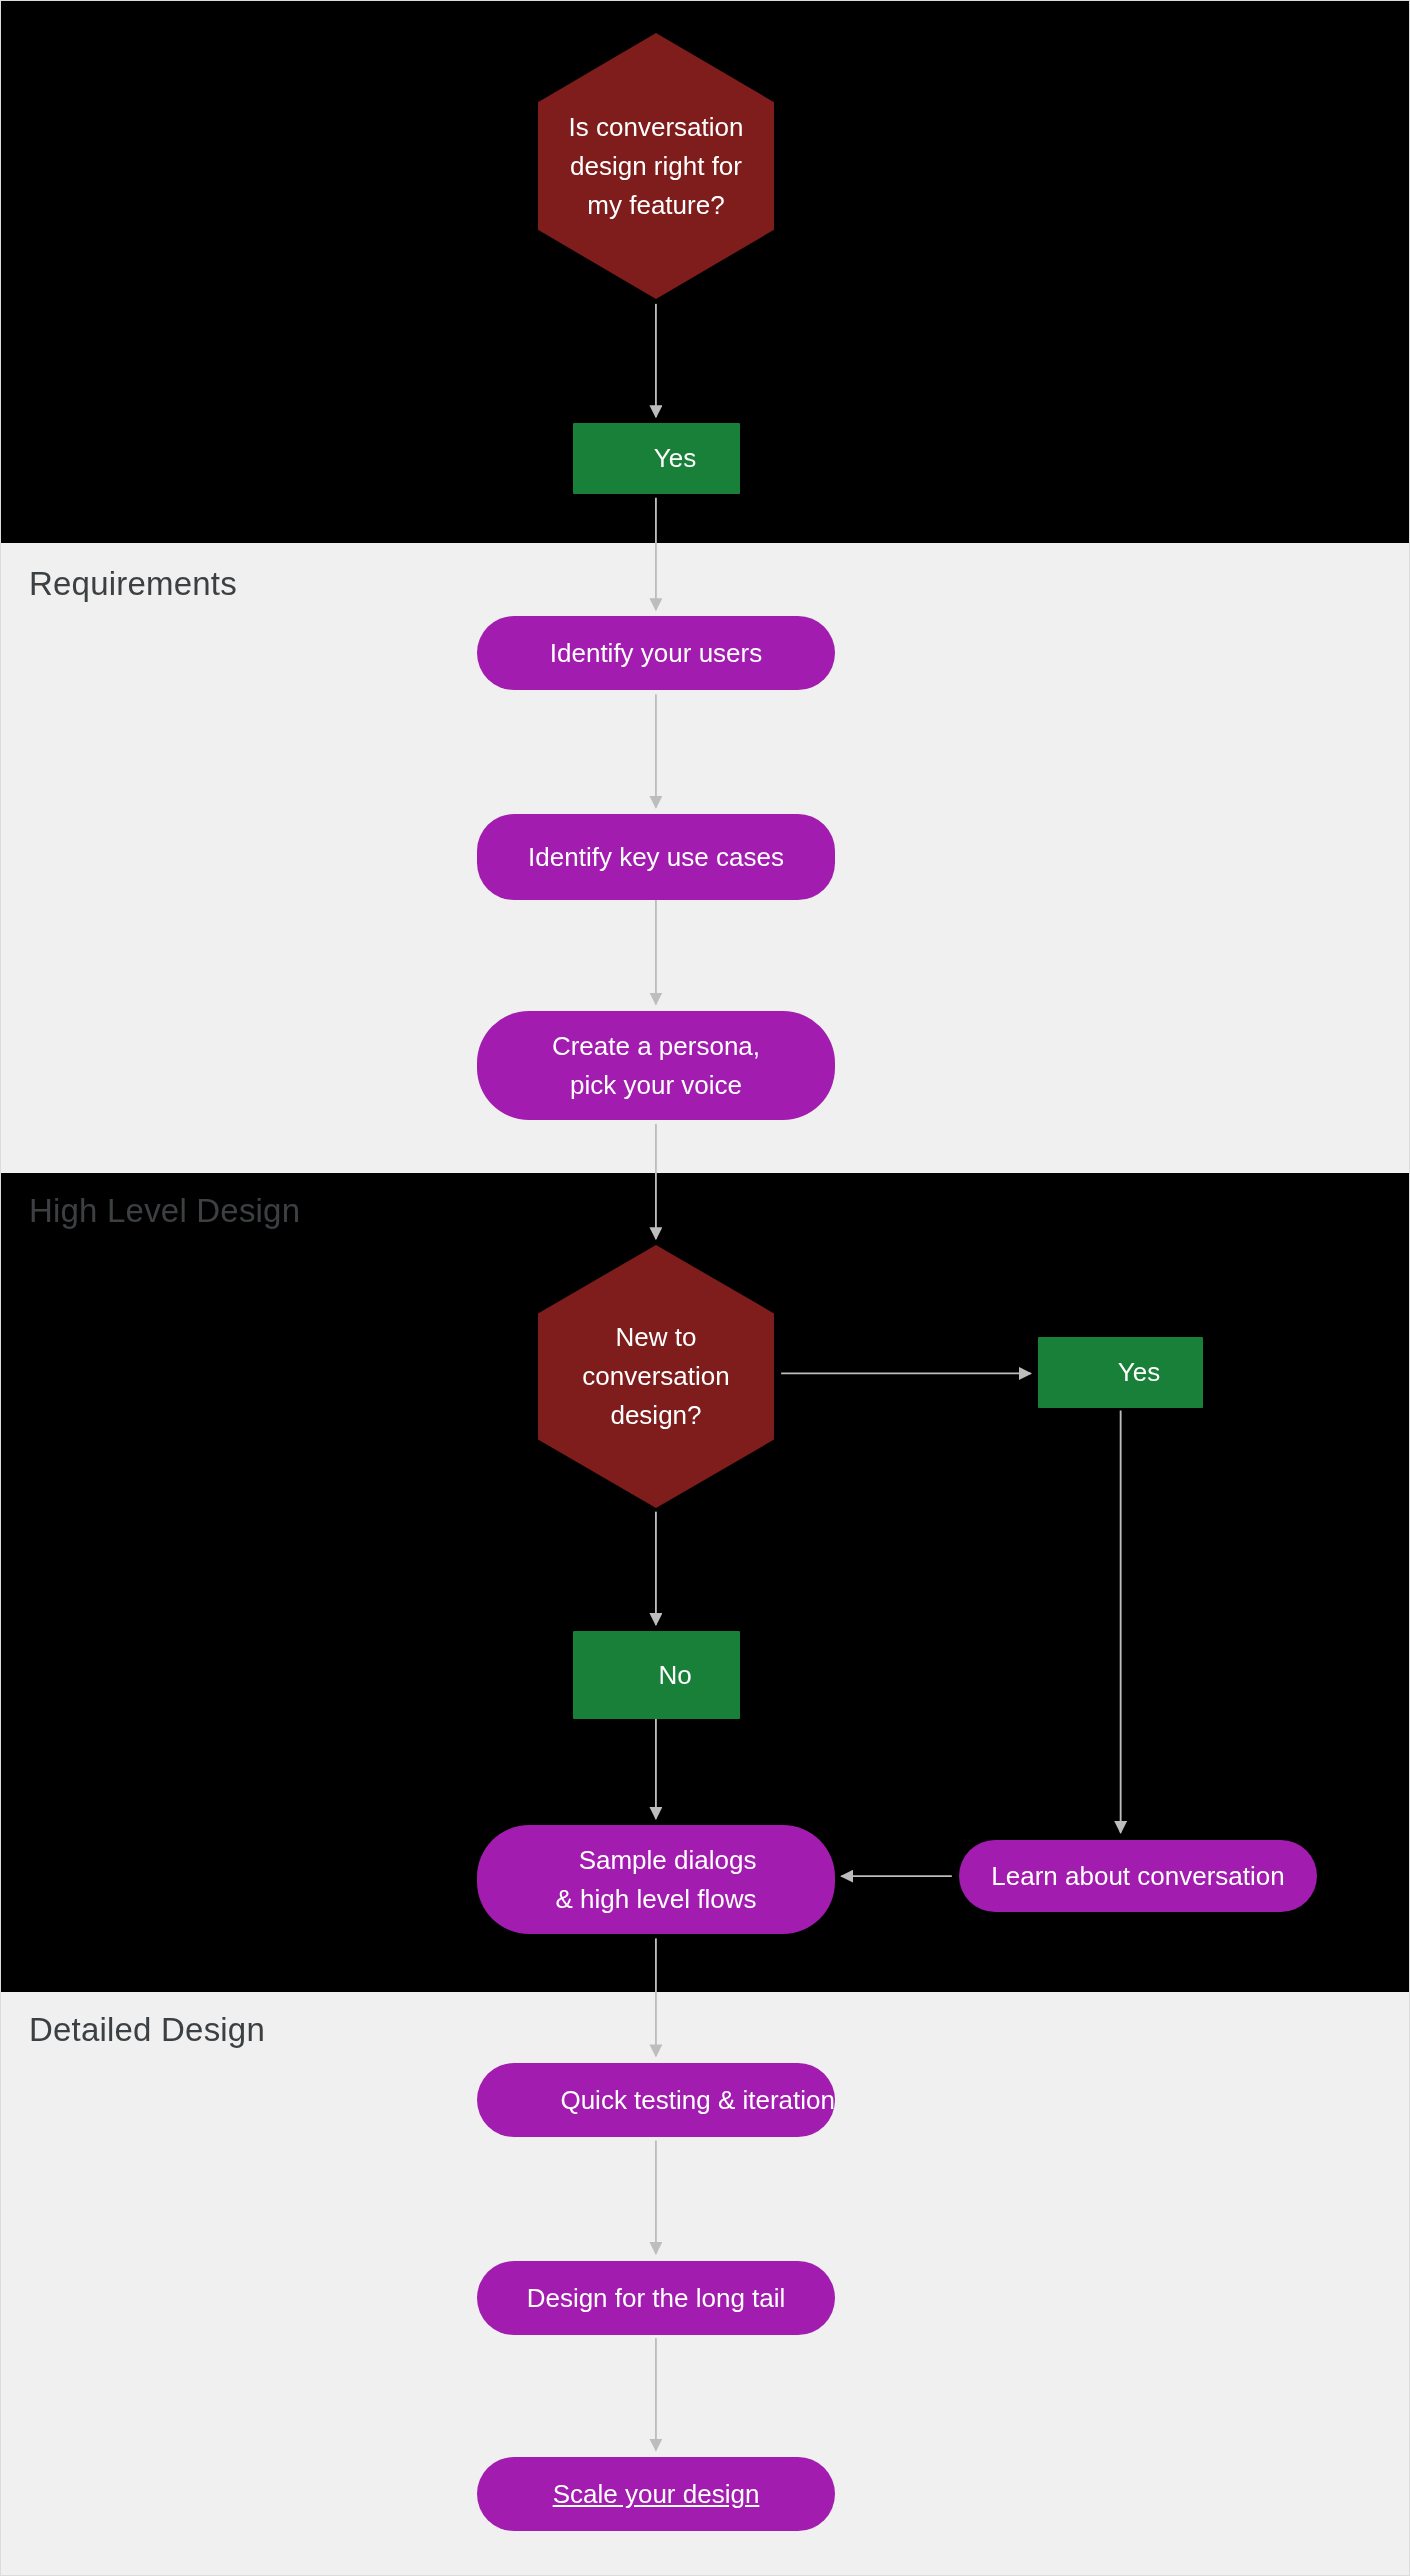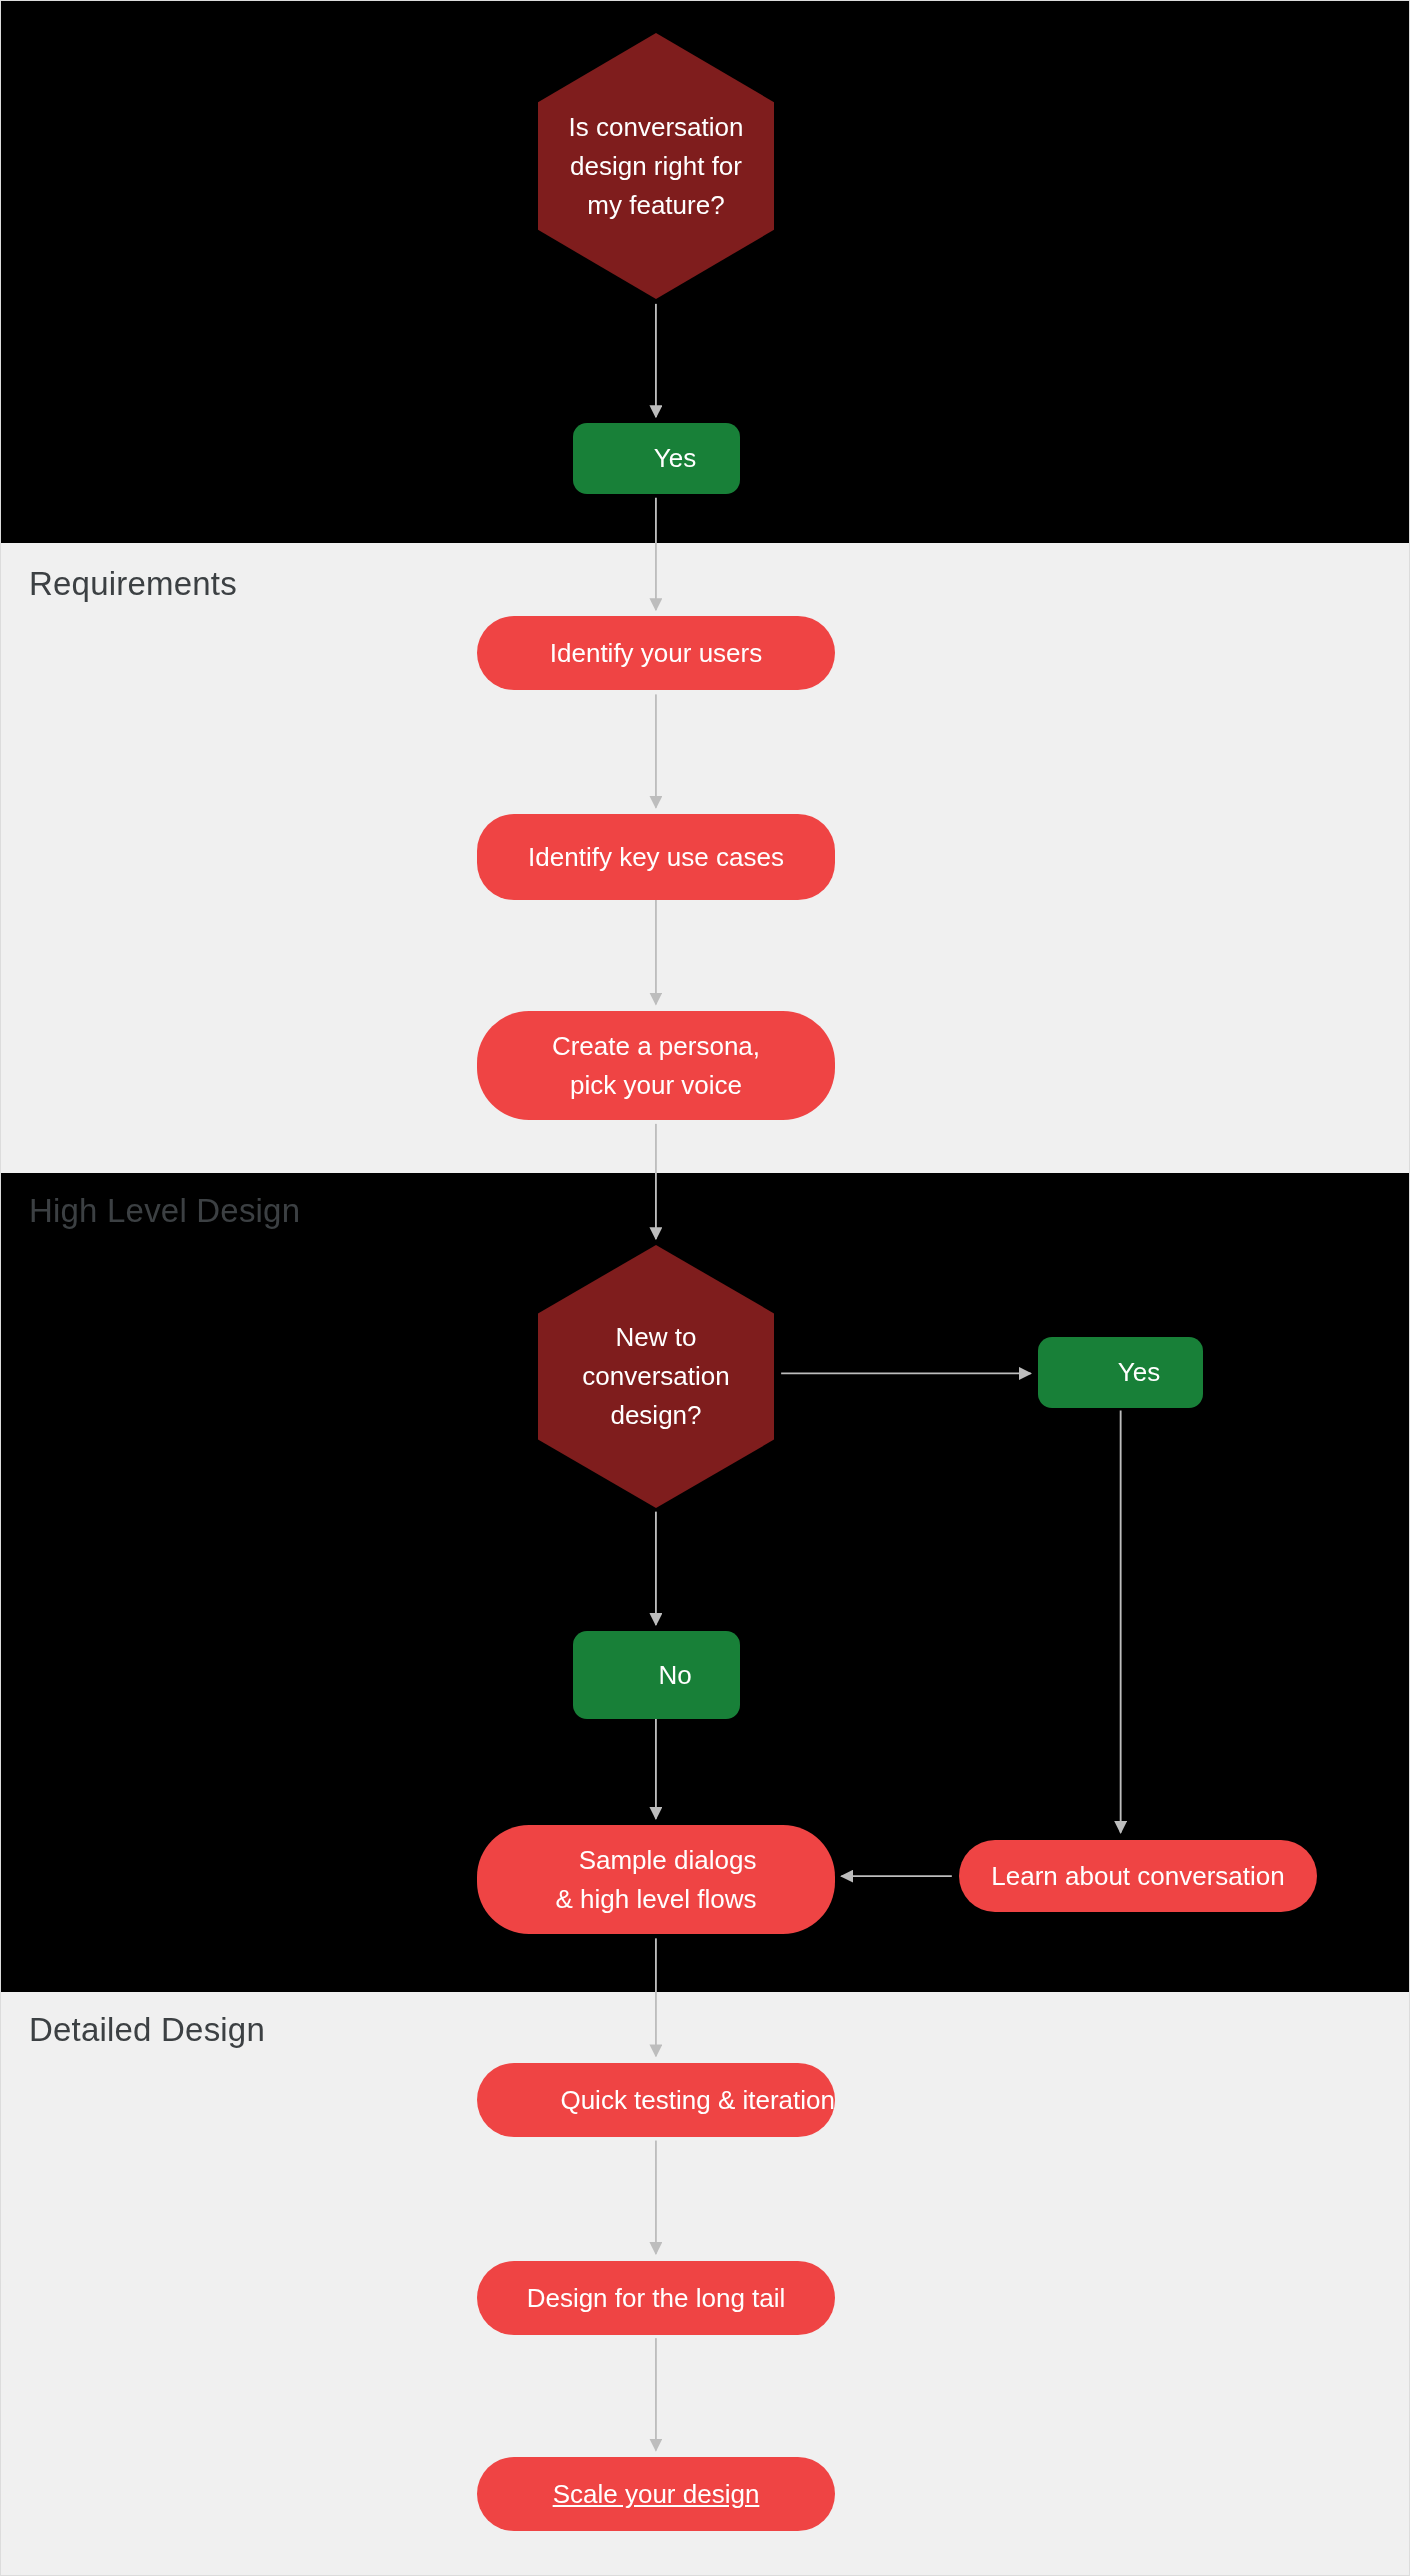--- a/index.html
+++ b/index.html
@@ -41,26 +41,26 @@
     line-height: 1.5;
     box-sizing: border-box;
   }
   .node .label-text { white-space: pre-line; }
   .hex {
     background: #7f1d1d;
     clip-path: polygon(50% 0%, 100% 26%, 100% 74%, 50% 100%, 0% 74%, 0% 26%);
   }
   .btn {
     background: #188038;
-    border-radius: 14px;
+    border-radius: 1px;
     cursor: pointer;
     padding-left: 37px;
   }
   .pill {
-    background: #ef4444;
+    background: #a21caf;
     cursor: pointer;
   }
   .pill.one-line { border-radius: 37px; }
   .pill.two-line { border-radius: 52px; }
 </style>
 </head>
 <body>
 
 <div class="canvas">
 

